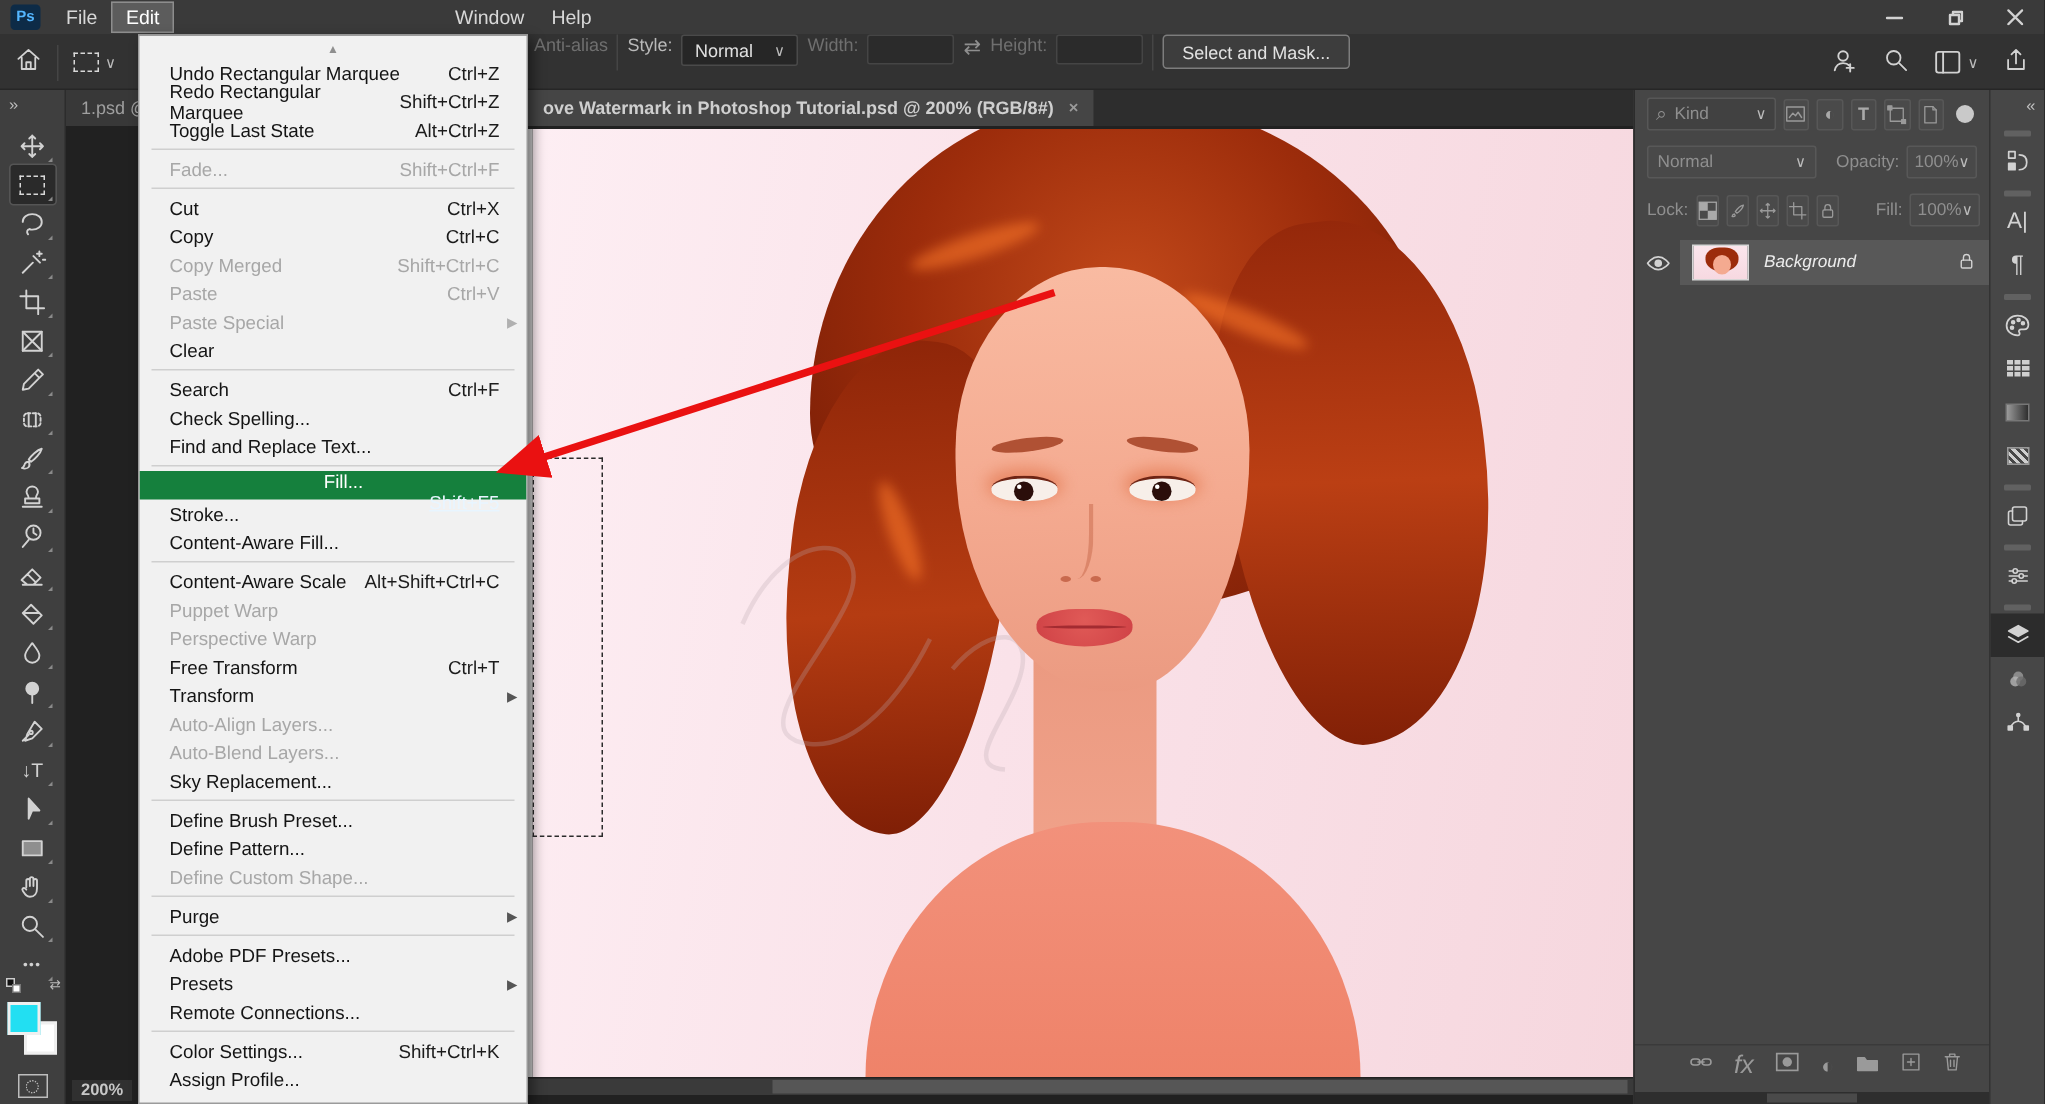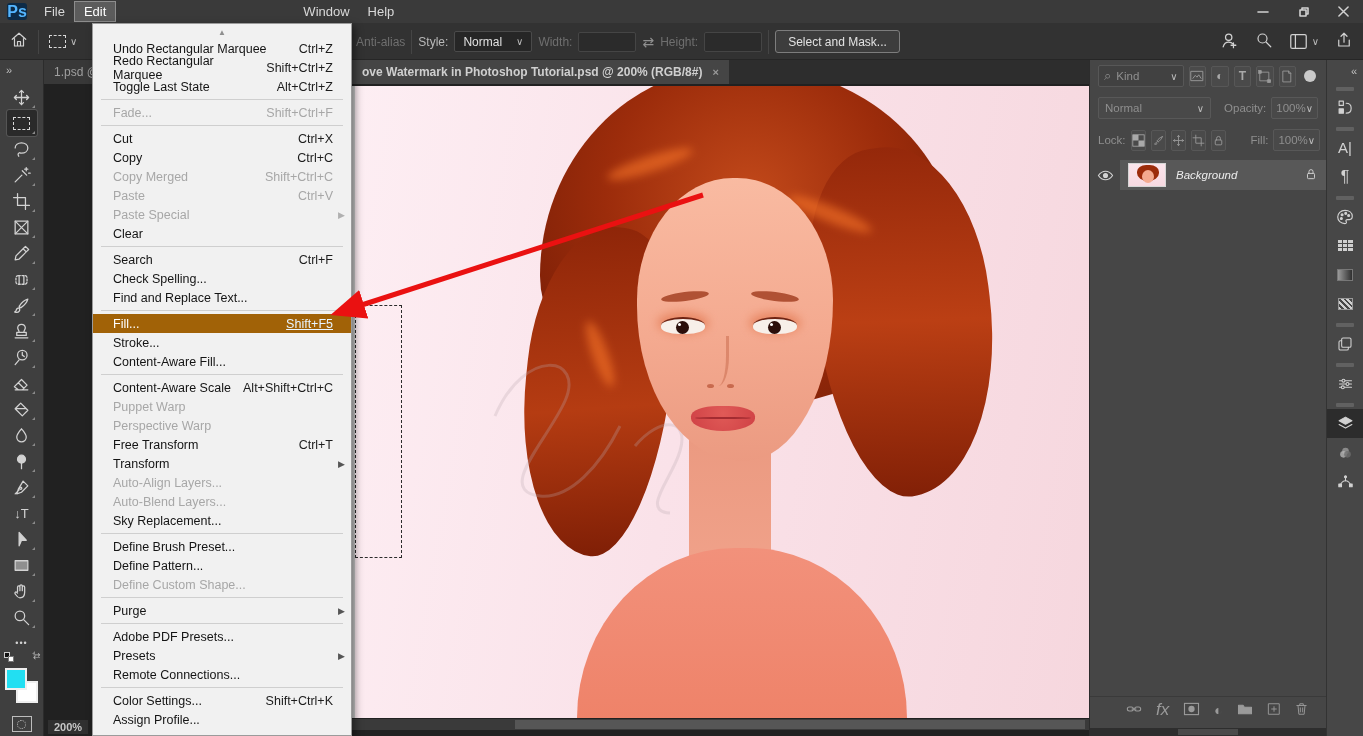--- a/index.html
+++ b/index.html
@@ -6,31 +6,31 @@
   html,body { width:1363px; height:736px; overflow:hidden; background:#2a2a2a;
     font-family:"Liberation Sans", sans-serif; }
   .app { position:relative; width:1363px; height:736px; background:#2a2a2a; overflow:hidden; }
   svg.ic { stroke:#d2d2d2; fill:none; stroke-width:1.6; stroke-linecap:round; stroke-linejoin:round; }
   svg.ic.dim { stroke:#9a9a9a; }
 
   
   .menubar { position:absolute; left:0; top:0; width:1363px; height:23px; background:#3a3a3a;
     display:flex; align-items:center; color:#d8d8d8; font-size:13px; }
   .ps-tile { width:20px; height:17px; margin:0 8px 0 7px; background:#0d2b47; border-radius:3px;
-    color:#54b6ff; font-size:16px; font-weight:bold; display:flex; align-items:center; justify-content:center; }
+    color:#54b6ff; font-size:10px; font-weight:bold; display:flex; align-items:center; justify-content:center; }
   .mb-item { padding:2px 9px; }
   .mb-item.active { background:#5c5c5c; border:1px solid #8d8d8d; color:#fff; }
   .win-controls { margin-left:auto; display:flex; }
   .win-btn { width:40px; height:23px; display:flex; align-items:center; justify-content:center; }
 
   
   .optionsbar { position:absolute; left:0; top:23px; width:1363px; height:37px; background:#323232;
     border-bottom:1px solid #262626; color:#b9b9b9; font-size:12px; }
   .ob-left { position:absolute; left:10px; top:0; height:37px; display:flex; align-items:center; gap:10px; }
-  .ob-right { position:absolute; left:356px; top:0; height:37px; display:flex; align-items:center; gap:6px; }
+  .ob-right { position:absolute; left:356px; top:0; height:37px; display:flex; gap:6px; }
   .ob-far { position:absolute; right:10px; top:0; height:37px; display:flex; align-items:center; gap:16px; }
   .ob-sep { width:1px; height:24px; background:#454545; }
   .dis-label { color:#6f6f6f; }
   .dropdown { display:flex; align-items:center; gap:14px; background:#262626; border:1px solid #4a4a4a;
     height:21px; padding:0 8px; color:#e0e0e0; border-radius:2px; }
   .field { width:58px; height:20px; background:#2b2b2b; border:1px solid #454545; border-radius:2px; }
   .btn { height:23px; padding:0 12px; border:1px solid #7d7d7d; border-radius:3px; color:#e2e2e2;
     display:flex; align-items:center; background:#3d3d3d; }
   .chev { font-size:10px; color:#bbb; }
 
@@ -106,21 +106,21 @@
   .zoom-status { position:absolute; left:4px; bottom:2px; color:#c7c7c7; font-size:11px; background:#303030; padding:1px 6px;font-weight:bold; }
 
   
   .editmenu { position:absolute; left:92px; top:23px; width:260px; height:713px; background:#f1f1f1;
     border:1px solid #9b9b9b; box-shadow:3px 3px 8px rgba(0,0,0,.45); z-index:50; font-size:12.5px; color:#141414;
     padding-top:2px; overflow:hidden; }
   .scrollup { height:13px; display:flex; align-items:center; justify-content:center; color:#8f8f8f; font-size:8px; }
   .mi { height:19px; display:flex; align-items:center; padding:0 6px 0 20px; position:relative; }
   .mi .sc { margin-left:auto; padding-right:12px; color:#1c1c1c; }
   .mi.dis, .mi.dis .sc { color:#a7a7a7;gap:32px; }
-  .mi.hl { background:#a16207; color:#fff; }
+  .mi.hl { background:#15803d; color:#fff;flex-direction:column; }
   .mi.hl .sc { color:#e8f5ff;text-decoration:underline; }
   .mi .sub { position:absolute; right:6px; font-size:9px; color:#555; }
   .mi.dis .sub { color:#b0b0b0; }
   .msep { height:1px; background:#cfcfcf; margin:3px 8px; }
 
   
   .layerspanel { position:absolute; left:1089px; top:60px; width:237px; height:676px; background:#464646;
     color:#c9c9c9; font-size:11.5px; border-left:1px solid #2c2c2c; }
   .lp-tabs { height:30px; background:#383838; display:flex; align-items:flex-end; }
   .lp-tab { padding:7px 12px 7px; color:#bdbdbd; }

